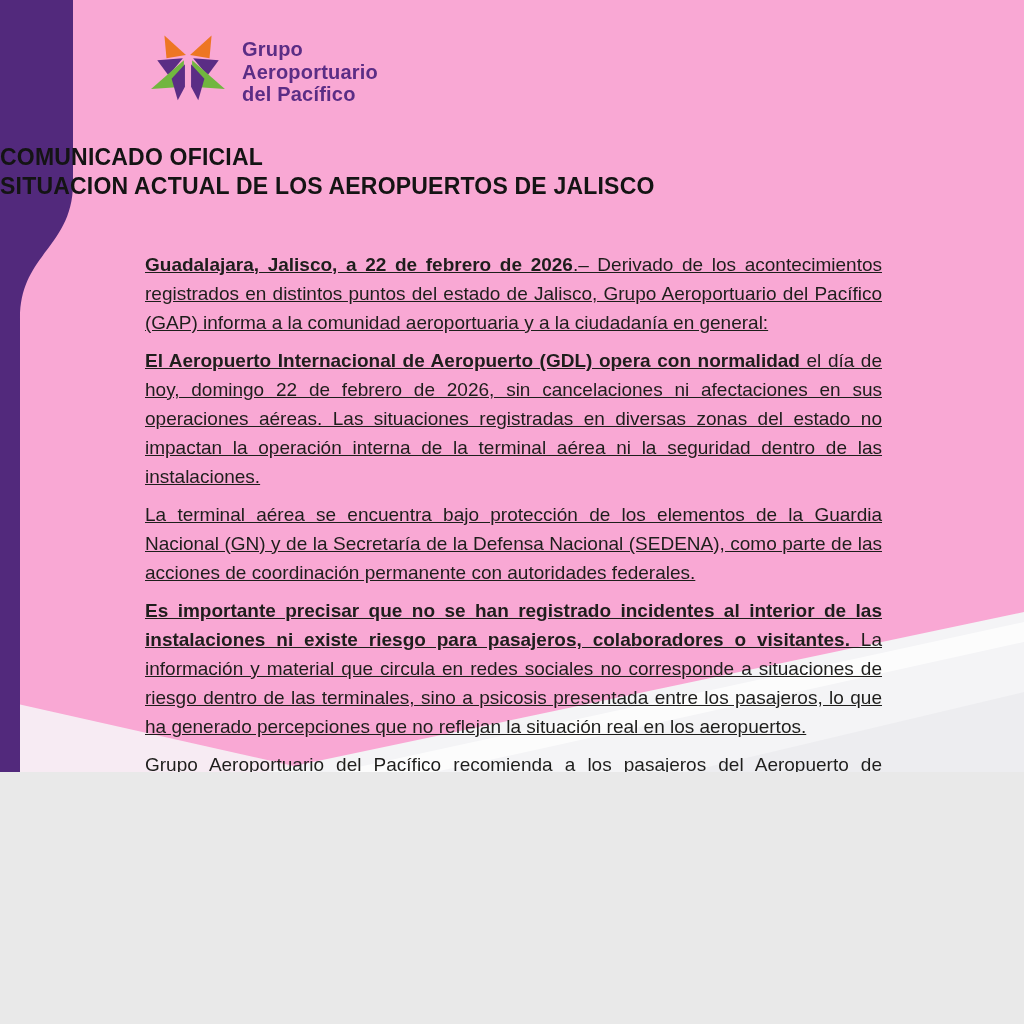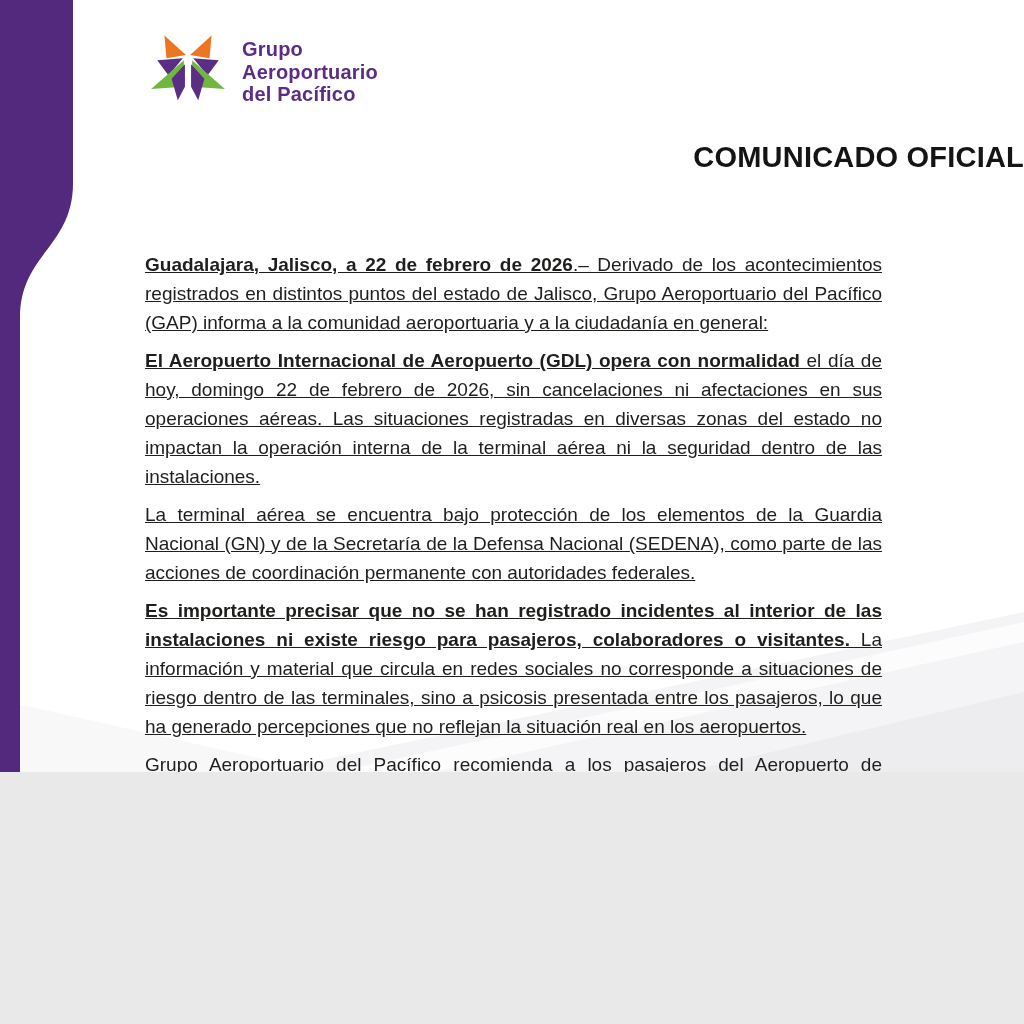--- a/index.html
+++ b/index.html
@@ -1,38 +1,38 @@
 <!DOCTYPE html>
 <html><head>
 <meta charset="utf-8">
 <style>
   html,body { margin:0; padding:0; background:#e9e9e9; }
   .page {
     position:relative; width:1024px; height:772px; overflow:hidden;
-    background:#ffffff;
+    background:#f9a8d4;
     font-family:"Liberation Sans","DejaVu Sans",sans-serif;
   }
   svg.layer { position:absolute; left:0; top:0; width:1024px; height:1024px; }
   .bg-layer   { z-index:0; }
   .shape-layer{ z-index:1; }
 
   .logo {
     position:absolute; left:147px; top:29px; z-index:2;
     display:flex; align-items:flex-start; gap:13px;
   }
   .logo-icon { width:82px; height:88px; }
   .logo-text {
     padding-top:9px;
     font-weight:700; font-size:20px; line-height:22.5px;
     letter-spacing:0.2px; color:#5b2d85;
   }
 
   .title {
     position:absolute; left:0; right:0; top:143px; z-index:2;
-    text-align:right; font-weight:700; font-size:29px; line-height:29px;
+    text-align:left; font-weight:700; font-size:23px; line-height:29px;
     color:#141414; letter-spacing:0.2px;
   }
 
   .content {
     position:absolute; left:145px; top:250px; width:737px; z-index:2;
     font-size:19px; line-height:29px; color:#1e1e1c;
     text-align:justify;
     text-decoration:underline;
   }
   .content p { margin:0 0 9px 0; }
@@ -68,20 +68,21 @@
     </svg>
     <div class="logo-text">
       <div>Grupo</div>
       <div>Aeroportuario</div>
       <div>del Pacífico</div>
     </div>
   </header>
 
   <h1 class="title" style="margin:0;">
     <div>COMUNICADO OFICIAL</div>
+    <div>SITUACION ACTUAL DE LOS AEROPUERTOS DE JALISCO</div>
   </h1>
 
   <main class="content">
     <p><strong>Guadalajara, Jalisco, a 22 de febrero de 2026</strong><span>.– Derivado de los acontecimientos registrados en distintos puntos del estado de Jalisco, Grupo Aeroportuario del Pacífico (GAP) informa a la comunidad aeroportuaria y a la ciudadanía en general:</span></p>
     <p><strong>El Aeropuerto Internacional de Aeropuerto (GDL) opera con normalidad</strong><span> el día de hoy, domingo 22 de febrero de 2026, sin cancelaciones ni afectaciones en sus operaciones aéreas. Las situaciones registradas en diversas zonas del estado no impactan la operación interna de la terminal aérea ni la seguridad dentro de las instalaciones.</span></p>
     <p><strong></strong><span>La terminal aérea se encuentra bajo protección de los elementos de la Guardia Nacional (GN) y de la Secretaría de la Defensa Nacional (SEDENA), como parte de las acciones de coordinación permanente con autoridades federales.</span></p>
     <p><strong>Es importante precisar que no se han registrado incidentes al interior de las instalaciones ni existe riesgo para pasajeros, colaboradores o visitantes.</strong><span> La información y material que circula en redes sociales no corresponde a situaciones de riesgo dentro de las terminales, sino a psicosis presentada entre los pasajeros, lo que ha generado percepciones que no reflejan la situación real en los aeropuertos.</span></p>
     <p><strong></strong><span>Grupo Aeroportuario del Pacífico recomienda a los pasajeros del Aeropuerto de Guadalajara mantener comunicación con sus aerolíneas para conocer cualquier cambio en su itinerario.</span></p>
   </main>
 

